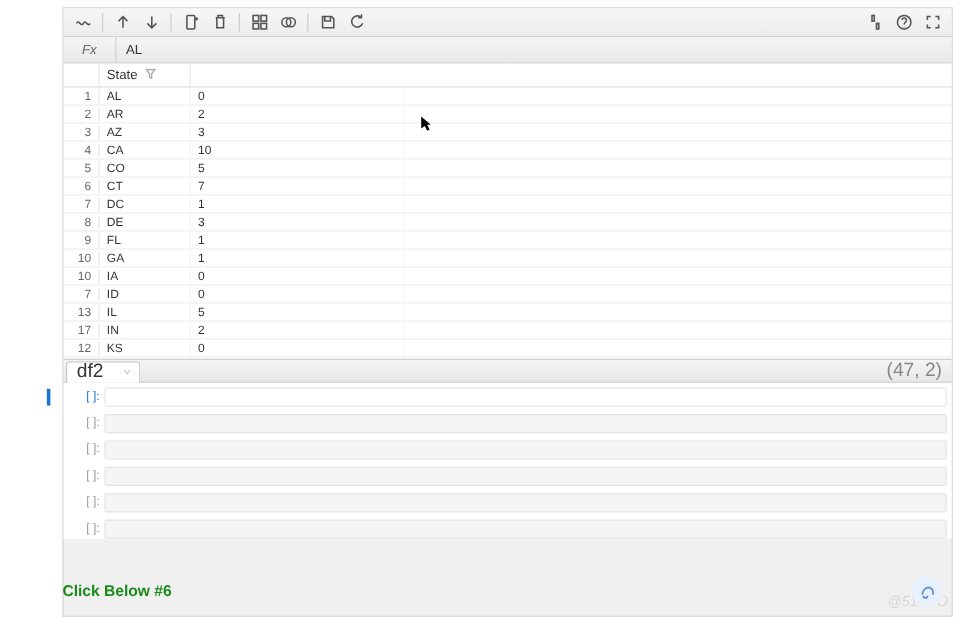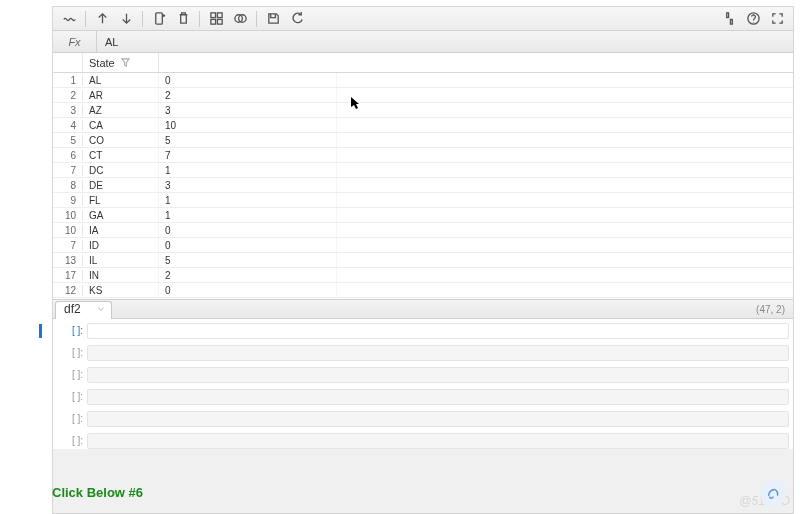--- a/index.html
+++ b/index.html
@@ -29,23 +29,23 @@
   
   .grid { background: #fff; height: 226px; overflow: hidden; position: relative; }
   .row { height: 15px; display: flex; align-items: center; border-bottom: 1px solid #eee; }
   .row .rownum { width: 30px; text-align: right; padding-right: 6px; color: #666; border-right: 1px solid #e6e6e6; font-size: 10px; }
   .row .cell { padding-left: 6px; font-size: 10px; border-right: 1px solid #f4f4f4; height: 100%; line-height: 15px; }
   .row .cell.col-state { width: 76px; }
   .row .cell.col-bags { width: 178px; }
 
   
   .sheetbar { height: 20px; background: linear-gradient(#f4f4f4, #e8e8e8); border-top: 1px solid #d0d0d0; border-bottom: 1px solid #d0d0d0; display: flex; align-items: center; position: relative; }
-  .sheetbar .tab { height: 18px; padding: 0 6px 0 8px; background: #fff; border: 1px solid #c8c8c8; border-bottom: none; border-top-left-radius: 3px; border-top-right-radius: 3px; display: flex; align-items: flex-start; gap: 16px; font-size: 12px; margin-left: 2px; margin-top: 2px; }
+  .sheetbar .tab { height: 18px; padding: 0 6px 0 8px; background: #fff; border: 1px solid #c8c8c8; border-bottom: none; border-top-left-radius: 3px; border-top-right-radius: 3px; display: flex; align-items: flex-end; gap: 16px; font-size: 16px; margin-left: 2px; margin-top: 2px; }
   .sheetbar .tab .drop svg { width: 8px; height: 8px; stroke: #aaa; fill: none; }
-  .sheetbar .dim { position: absolute; right: 8px; font-size: 10px; color: #888; }
+  .sheetbar .dim { position: absolute; right: 8px; font-size: 16px; color: #888; }
 
   
   .cells { display: flex; flex-direction: column; gap: 6px; padding: 4px 0 0 0; background: #fff; }
   .cellrow { display: flex; align-items: stretch; }
   .cellrow .bracket { width: 34px; text-align: right; padding-right: 4px; color: #999; font-size: 10px; line-height: 16px; }
   .cellrow .bracket.active { color: #1976d2; position: relative; }
   .cellrow .bracket.active::before { content:""; position:absolute; left:-14px; top:1px; width:3px; height:14px; background:#1976d2; }
   .cellrow .cellbody { flex: 1; height: 16px; background: #f5f5f5; border: 1px solid #e4e4e4; border-radius: 2px; margin-right: 4px; }
   .cellrow.first .cellbody { background: #fff; }
 

